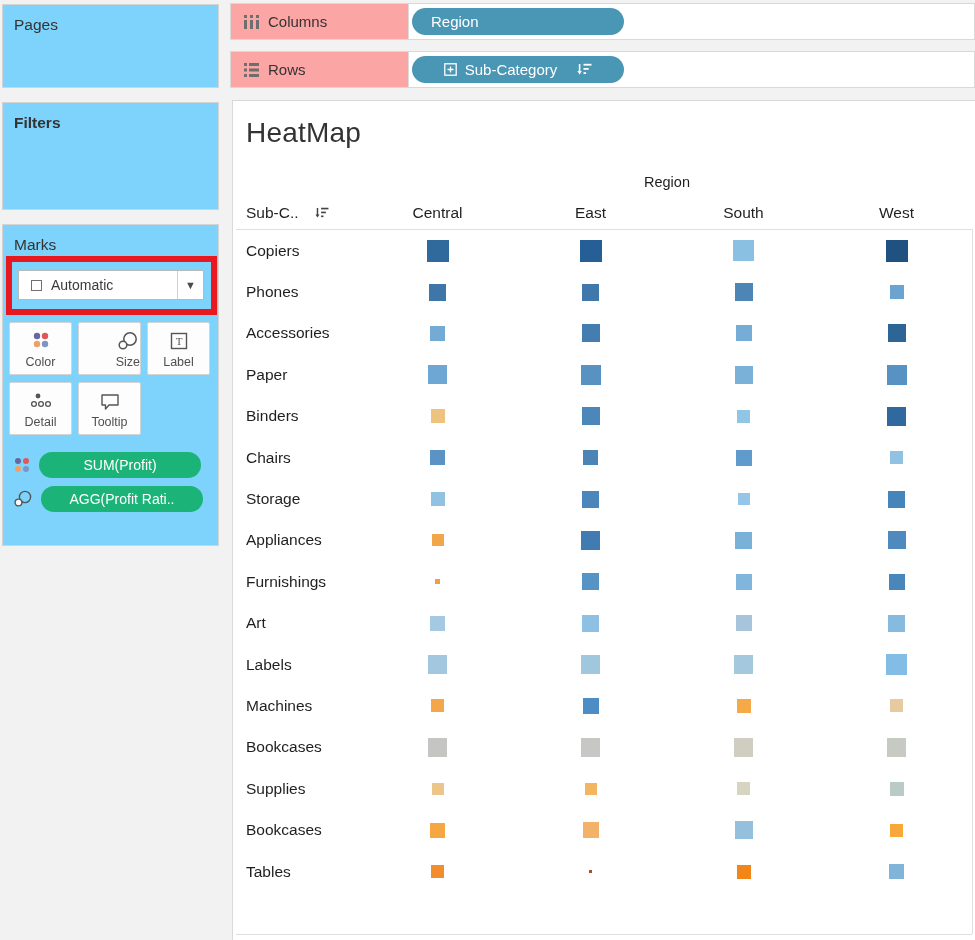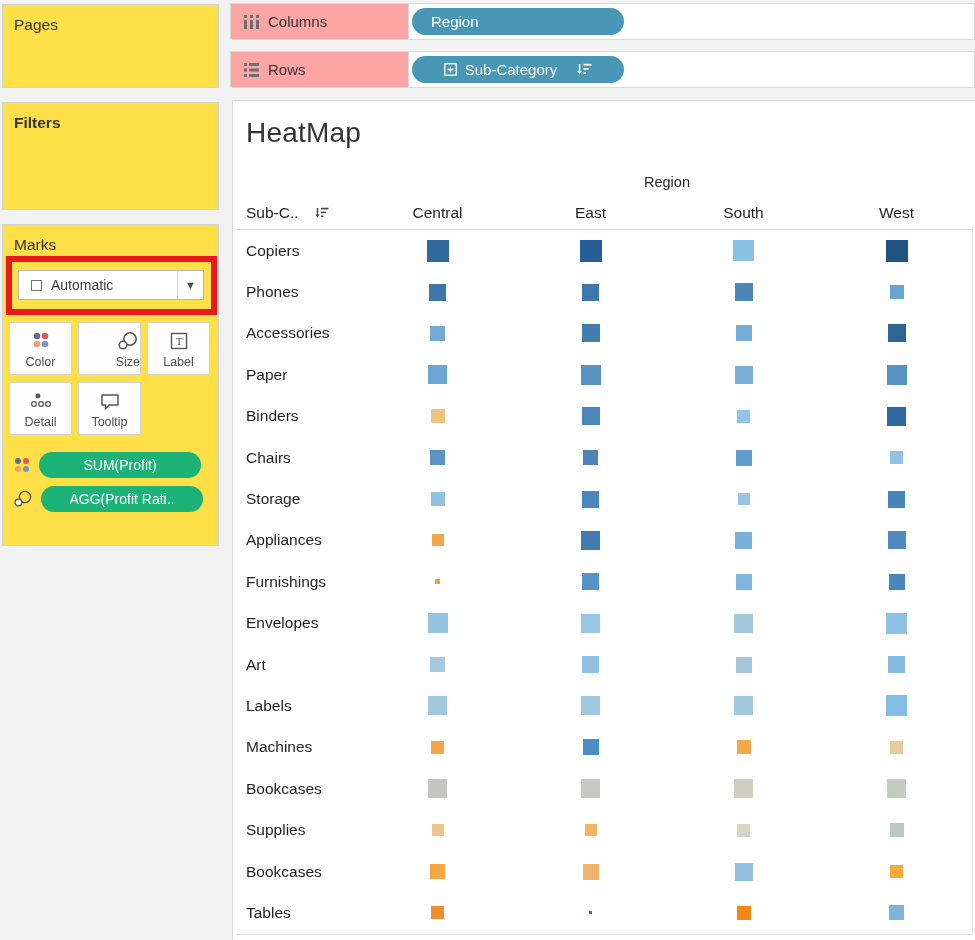--- a/index.html
+++ b/index.html
@@ -1,20 +1,20 @@
 <!DOCTYPE html>
 <html><head>
 <meta charset="utf-8">
 <style>
   * { margin:0; padding:0; box-sizing:border-box; }
   html,body { width:975px; height:940px; overflow:hidden;
     font-family:"Liberation Sans", sans-serif; background:#f2f2f2; color:#333; }
 
   
-  .card { position:absolute; left:2px; width:217px; background:#fde047;
+  .card { position:absolute; left:2px; width:217px; background:#7dd3fc;
     border:1px solid #d4d4d4; }
   .card-title { font-size:15.5px; color:#333; padding:11px 0 0 11px; }
   #card-pages   { top:4px;   height:84px; }
   #card-filters { top:102px; height:108px;font-weight:bold; }
   #card-marks   { top:224px; height:322px; }
 
   
   .red-box { position:absolute; left:3px; top:31px; width:211px; height:59px;
     border:6px solid #e7191f; background:transparent; }
   .mark-dd { position:absolute; left:15px; top:45px; width:186px; height:30px;
@@ -356,35 +356,20 @@
           <span class="mark" style="width: 17px; height: 17px; background: rgb(86, 148, 197);"></span>
         </div>
         <div class="hm-cell">
           <span class="mark" style="width: 16px; height: 16px; background: rgb(128, 182, 219);"></span>
         </div>
         <div class="hm-cell">
           <span class="mark" style="width: 16px; height: 16px; background: rgb(73, 135, 187);"></span>
         </div>
       </div>
       <div class="hm-row">
-        <div class="hm-label">Envelopes</div>
-        <div class="hm-cell">
-          <span class="mark" style="width: 20px; height: 20px; background: rgb(149, 196, 227);"></span>
-        </div>
-        <div class="hm-cell">
-          <span class="mark" style="width: 19px; height: 19px; background: rgb(152, 198, 229);"></span>
-        </div>
-        <div class="hm-cell">
-          <span class="mark" style="width: 19px; height: 19px; background: rgb(164, 199, 222);"></span>
-        </div>
-        <div class="hm-cell">
-          <span class="mark" style="width: 21px; height: 21px; background: rgb(141, 193, 229);"></span>
-        </div>
-      </div>
-      <div class="hm-row">
         <div class="hm-label">Art</div>
         <div class="hm-cell">
           <span class="mark" style="width: 15px; height: 15px; background: rgb(165, 201, 225);"></span>
         </div>
         <div class="hm-cell">
           <span class="mark" style="width: 17px; height: 17px; background: rgb(142, 192, 227);"></span>
         </div>
         <div class="hm-cell">
           <span class="mark" style="width: 16px; height: 16px; background: rgb(167, 197, 218);"></span>
         </div>

